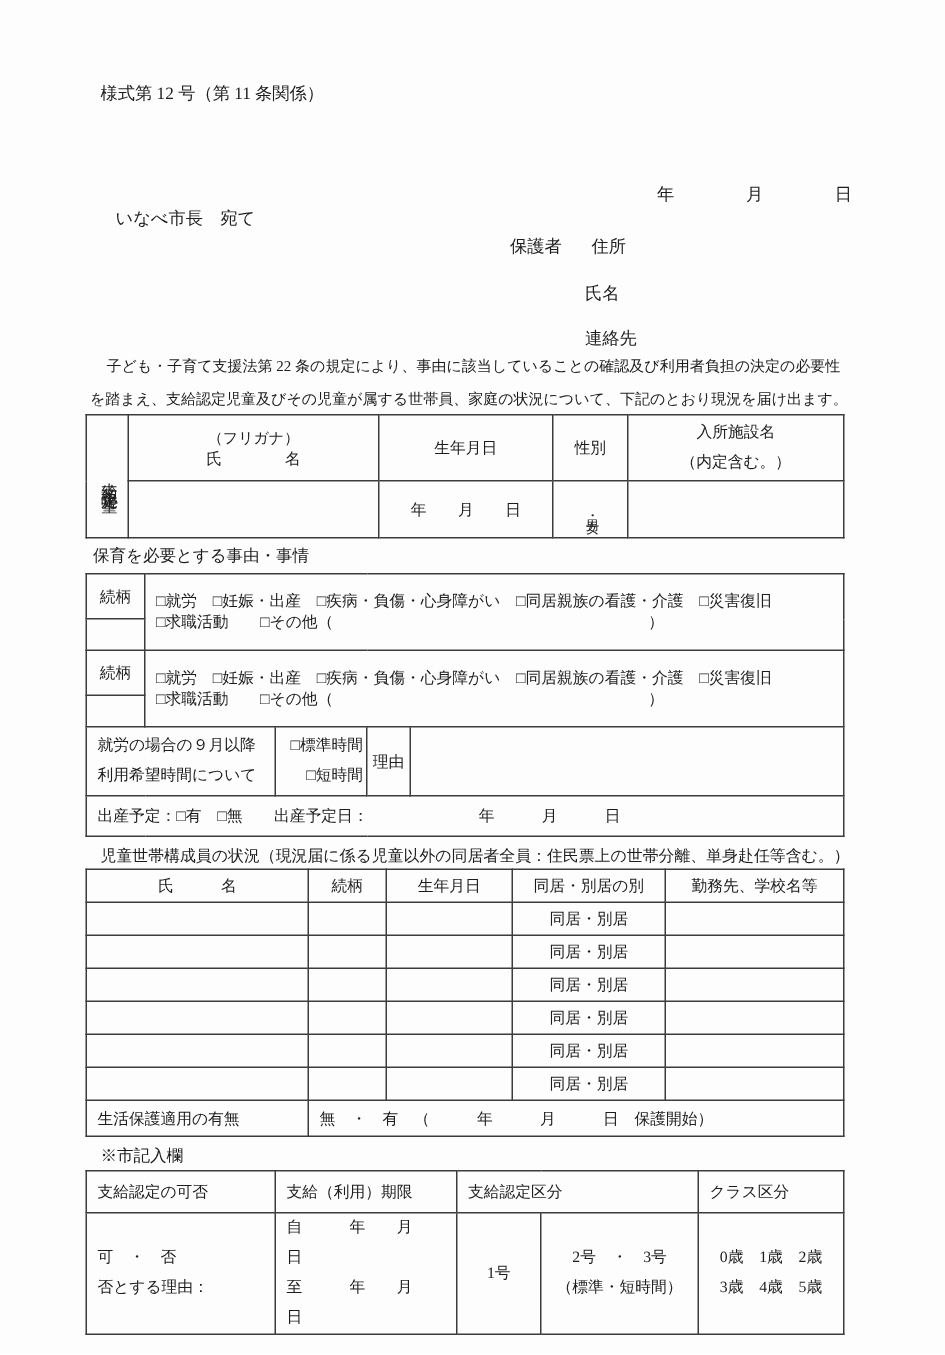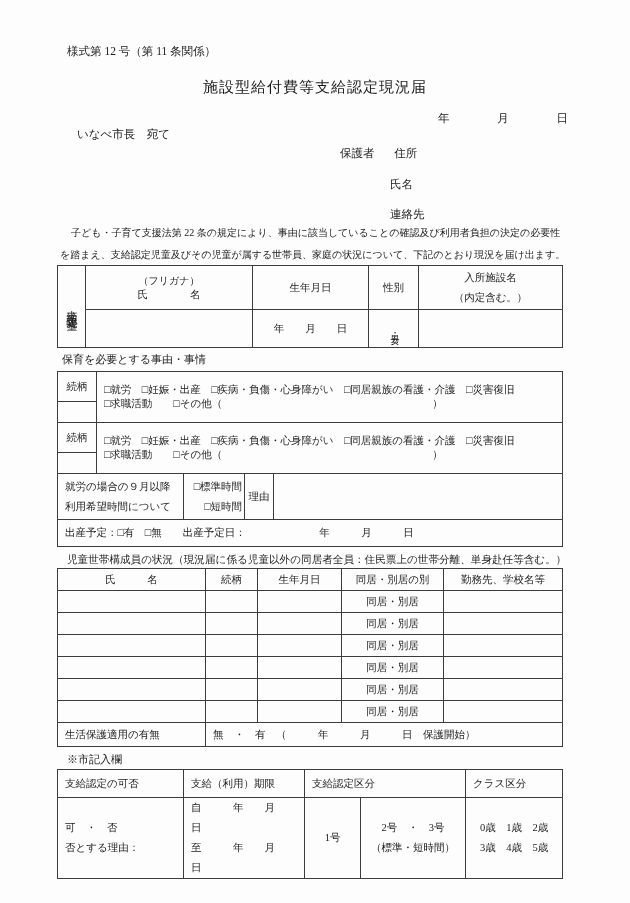--- a/index.html
+++ b/index.html
@@ -1,21 +1,21 @@
 <!DOCTYPE html>
 <html><head>
 <meta charset="utf-8">
 <style>
   html,body { margin:0; padding:0; background:#ffffff; }
   .page {
     position:relative; width:630px; height:903px; background:#fdfdfd;
     font-family:"Liberation Serif","DejaVu Serif",serif; color:#1c1c1c;
     overflow:hidden;
   }
-  .abs { position:absolute; }
+  .abs { position:absolute;margin-top:11px; }
   .t11 { font-size:11px; }
   .t115 { font-size:11.5px; }
   .title { font-size:15px; letter-spacing:1px; }
   .date-row { display:flex; justify-content:space-between; width:130px; font-size:11.5px; }
   table { border-collapse:collapse; table-layout:fixed; font-size:10.5px; color:#1c1c1c; }
   td, th { border:1px solid #3c3c3c; font-weight:normal; padding:0 2px; vertical-align:middle; overflow:hidden; }
   .tc { text-align:center; }
   .tl { text-align:left; padding-left:7px; }
   .vert {
     writing-mode:vertical-rl; text-orientation:upright;
@@ -26,21 +26,20 @@
   .small { font-size:10px; }
   .sexv { writing-mode:vertical-rl; text-orientation:upright; font-size:9px; margin:0 auto; line-height:1; letter-spacing:1px; }
 </style>
 </head>
 <body>
 
 <div class="page">
 
   <div class="abs t115" style="left:67px; top:44px;">様式第 12 号（第 11 条関係）</div>
 
-  <div class="abs title" style="left:0; top:78px; width:630px; text-align:center;">施設型給付費等支給認定現況届</div>
 
   <div class="abs date-row" style="left:438px; top:111px;">
     <span>年</span>
     <span>月</span>
     <span>日</span>
   </div>
 
   <div class="abs t115" style="left:77px; top:127px;">いなべ市長　宛て</div>
 
   <div class="abs t115" style="left:340px; top:146px;">

